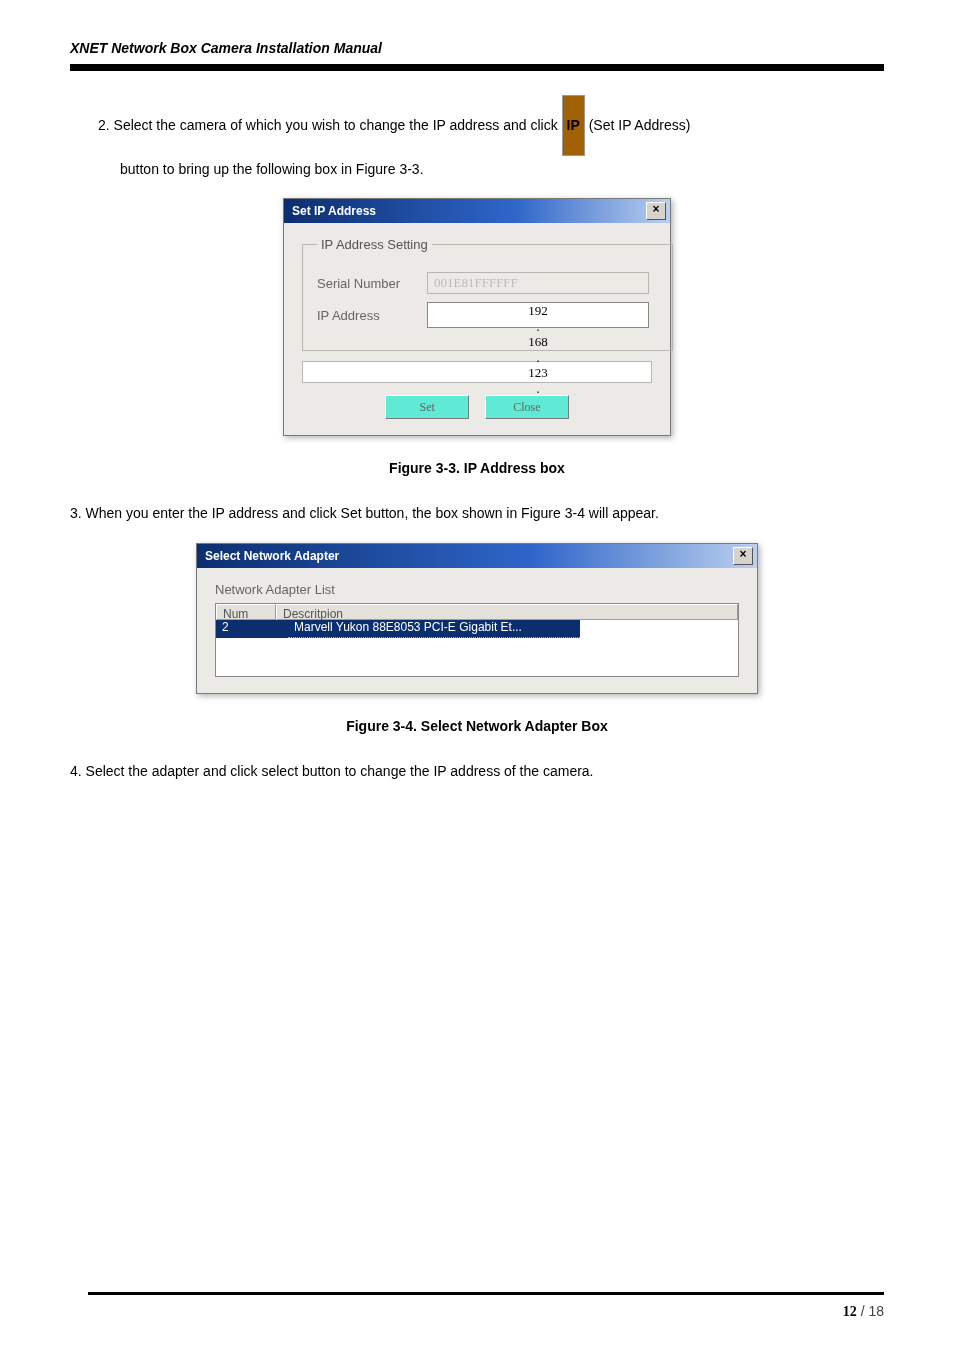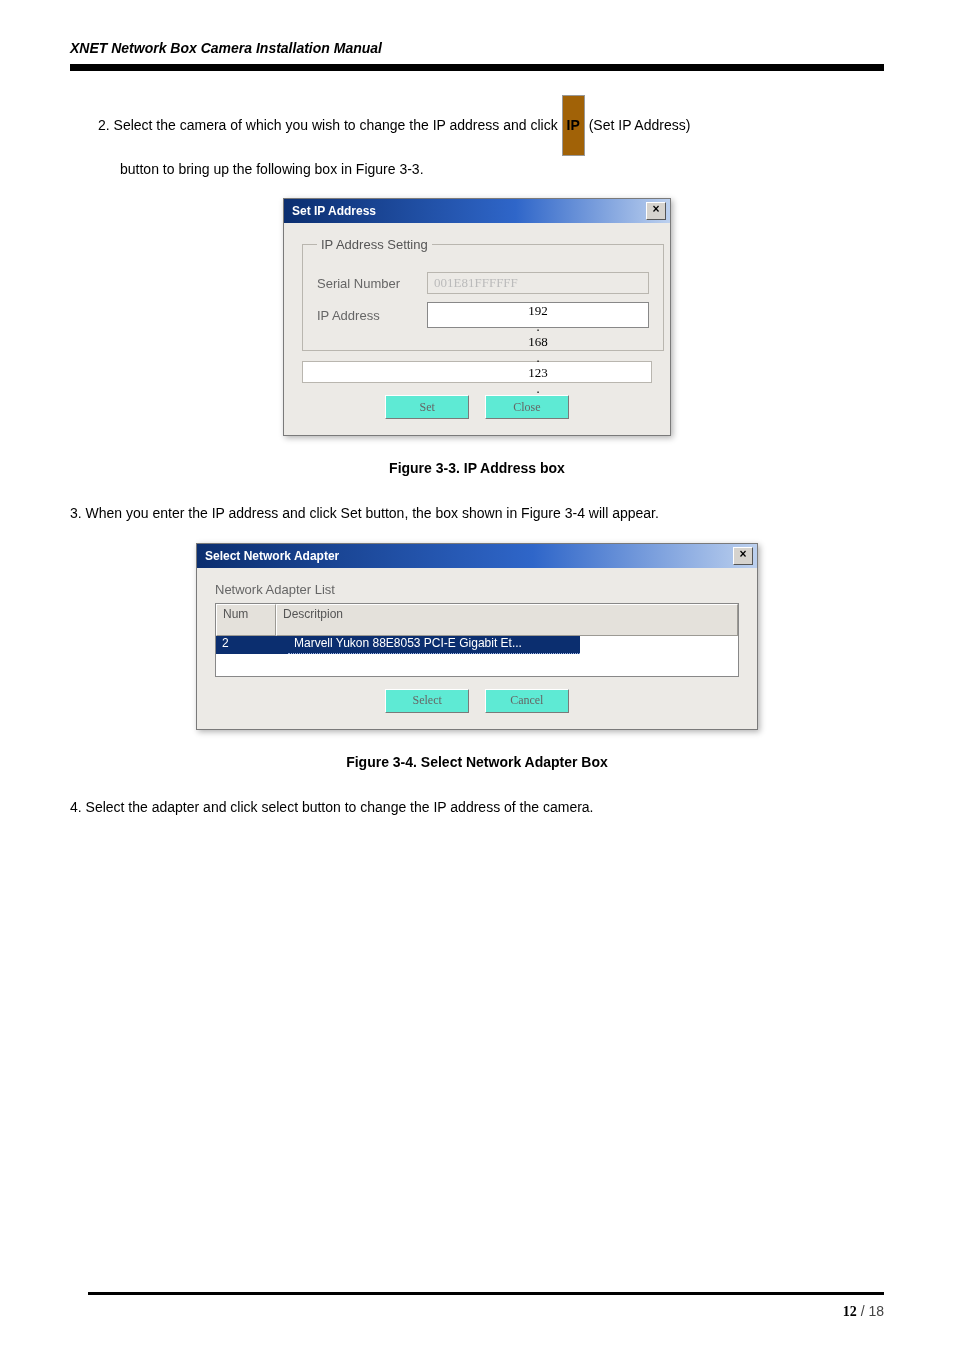--- a/index.html
+++ b/index.html
@@ -93,21 +93,21 @@
     cursor:pointer;
   }
   .win-body {
     padding: 14px 18px 16px 18px;
     color:#555;
     font-family: Tahoma, sans-serif;
     font-size:13px;
   }
   fieldset {
     border:1px solid #b9b6af;
-    padding:12px 14px 14px 14px;
+    padding:12px 23px 14px 14px;
     margin:0 4px 10px 0;
   }
   legend {
     color:#555;
     font-size:13px;
     padding:0 4px;
   }
   .row {
     display:flex;
     align-items:center;
@@ -160,21 +160,21 @@
     font-family:Tahoma;font-size:12px;color:#666;
     margin:0 6px;
     cursor:pointer;
   }
   
   .list-label { color:#666;font-size:13px;margin-bottom:6px; }
   .list {
     border:1px solid #888;background:#fff;height:72px;
   }
   .list-header {
-    display:flex;height:32px;border-radius:9px;
+    display:flex;height:16px;border-radius:9px;
   }
   .list-header .col {
     background:#e4e1db;
     border:1px solid #fff;
     border-right-color:#9c9a94;border-bottom-color:#9c9a94;
     font-size:12px;color:#555;padding:2px 6px;box-sizing:border-box;
   }
   .col-num { width:60px; }
   .col-desc { flex:1; }
   .list-row {
@@ -264,24 +264,20 @@
         <div class="list">
           <div class="list-header">
             <div class="col col-num">Num</div>
             <div class="col col-desc">Descritpion</div>
           </div>
           <div class="list-row">
             <div class="cell-num">2</div>
             <div class="cell-desc">Marvell Yukon 88E8053 PCI-E Gigabit Et...</div>
           </div>
         </div>
-        <div class="btn-row" style="margin-top:12px;">
-          <button class="win-btn">Select</button>
-          <button class="win-btn">Cancel</button>
-        </div>
       </div>
     </div>
     <div class="fig-caption">Figure 3-4. Select Network Adapter Box</div>
   </div>
 
   <div class="body-text mt24">4. Select the adapter and click select button to change the IP address of the camera.</div>
 
   <div class="footer">
     <div class="thin-rule"></div>
     <div class="pageno">

